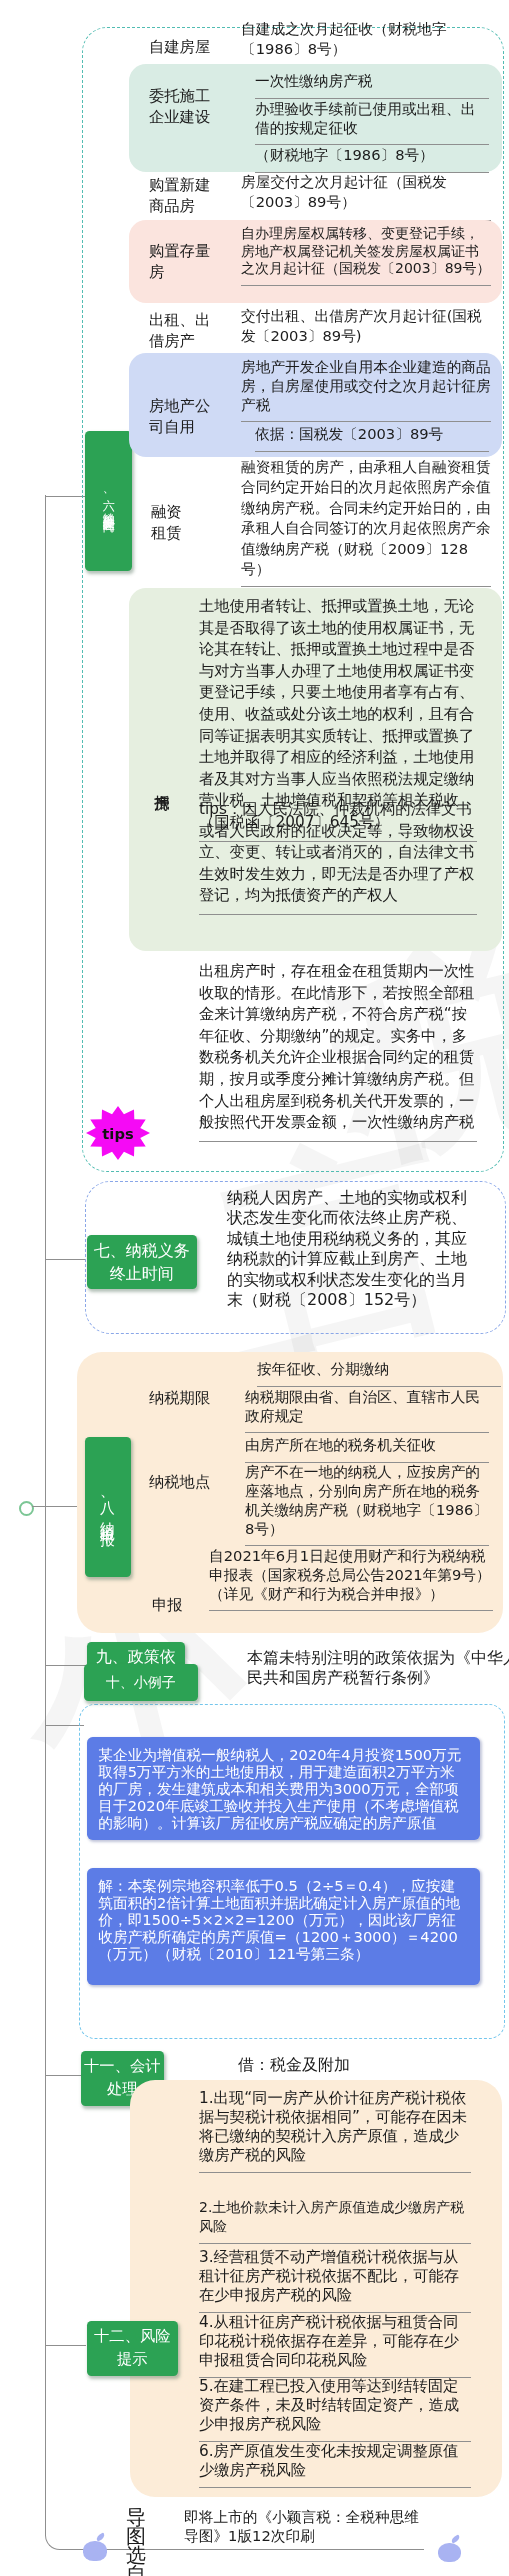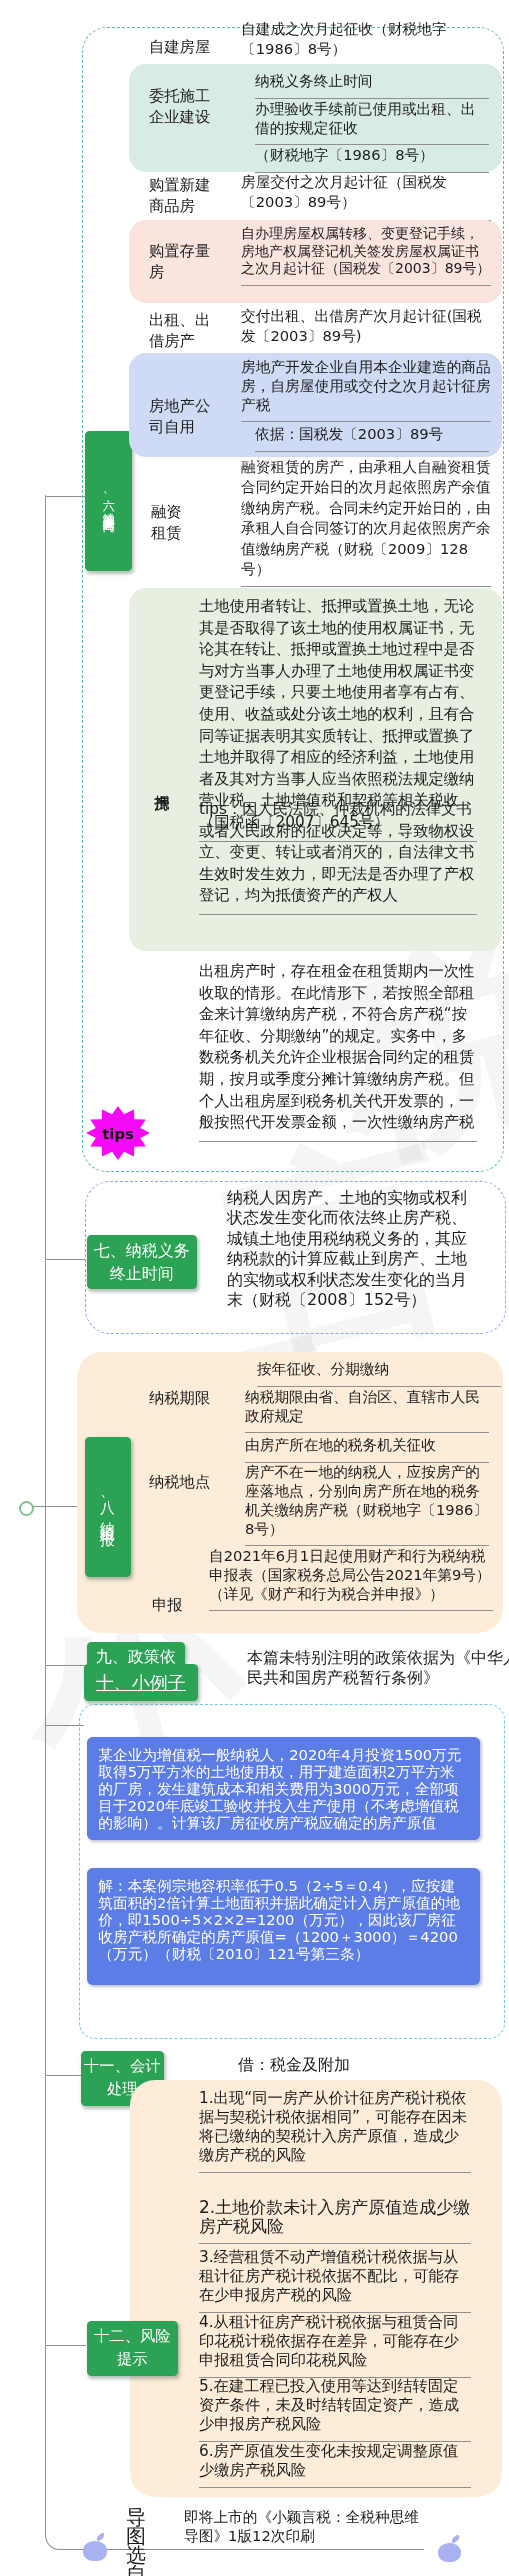--- a/index.html
+++ b/index.html
@@ -77,21 +77,21 @@
   <div class="hl" style="left:45px;top:2345px;width:41px;"></div>
 
   <div class="ctn ctn-teal" style="left:82px;top:27px;width:420px;height:1143px;"></div>
   <div class="nd vert" style="left:85px;top:431px;width:42px;height:135px;font-size:12px;letter-spacing:1.1px;">六、纳税义务发生时间</div>
 
   <div class="lb" style="left:149px;top:37px;">自建房屋</div>
   <div class="c" style="left:241px;top:19px;width:250px;">自建成之次月起征收（财税地字〔1986〕8号）</div>
 
   <div class="blk bg-mint" style="left:129px;top:64px;width:373px;height:108px;"></div>
   <div class="lb" style="left:149px;top:86px;width:68px;">委托施工企业建设</div>
-  <div class="c" style="left:255px;top:71px;width:234px;">纳税义务终止时间</div>
+  <div class="c" style="left:255px;top:71px;width:234px;">一次性缴纳房产税</div>
   <div class="c" style="left:255px;top:99px;width:234px;line-height:19px;">办理验收手续前已使用或出租、出借的按规定征收</div>
   <div class="c" style="left:255px;top:145px;width:234px;">（财税地字〔1986〕8号）</div>
 
   <div class="lb" style="left:149px;top:175px;width:68px;">购置新建商品房</div>
   <div class="c" style="left:241px;top:172px;width:250px;">房屋交付之次月起计征（国税发〔2003〕89号）</div>
 
   <div class="blk bg-pink" style="left:129px;top:220px;width:373px;height:83px;"></div>
   <div class="lb" style="left:149px;top:241px;width:62px;">购置存量房</div>
   <div class="c" style="left:241px;top:225px;width:250px;font-size:14px;line-height:17.6px;">自办理房屋权属转移、变更登记手续，房地产权属登记机关签发房屋权属证书之次月起计征（国税发〔2003〕89号）</div>
 
@@ -126,32 +126,32 @@
   <div class="c" style="left:245px;top:1435px;width:244px;">由房产所在地的税务机关征收</div>
   <div class="lb" style="left:149px;top:1472px;">纳税地点</div>
   <div class="c" style="left:245px;top:1462px;width:244px;line-height:19px;">房产不在一地的纳税人，应按房产的座落地点，分别向房产所在地的税务机关缴纳房产税（财税地字〔1986〕8号）</div>
   <div class="lb" style="left:152px;top:1595px;">申报</div>
   <div class="c" style="left:209px;top:1546px;width:284px;line-height:19px;">自2021年6月1日起使用财产和行为税纳税申报表（国家税务总局公告2021年第9号）（详见《财产和行为税合并申报》）</div>
 
   <div class="nd" style="left:87px;top:1642px;width:93px;height:48px;font-size:16px;">九、政策依据</div>
   <div class="c nu" style="left:199px;top:1648px;width:278px;font-size:16px;margin-left:48px;">本篇未特别注明的政策依据为《中华人民共和国房产税暂行条例》</div>
 
   <div class="ctn ctn-sky" style="left:79px;top:1704px;width:424px;height:333px;border-radius:16px;"></div>
-  <div class="nd" style="left:84px;top:1664px;width:109px;height:32px;font-size:18px;text-decoration:underline;">十、小例子</div>
+  <div class="nd" style="left:84px;top:1664px;width:109px;height:32px;font-size:14px;">十、小例子</div>
   <div class="card" style="left:87px;top:1737px;">某企业为增值税一般纳税人，2020年4月投资1500万元取得5万平方米的土地使用权，用于建造面积2万平方米的厂房，发生建筑成本和相关费用为3000万元，全部项目于2020年底竣工验收并投入生产使用（不考虑增值税的影响）。计算该厂房征收房产税应确定的房产原值</div>
   <div class="card" style="left:87px;top:1868px;padding-bottom:23px;">解：本案例宗地容积率低于0.5（2÷5＝0.4），应按建筑面积的2倍计算土地面积并据此确定计入房产原值的地价，即1500÷5×2×2=1200（万元），因此该厂房征收房产税所确定的房产原值=（1200＋3000）＝4200（万元）（财税〔2010〕121号第三条）</div>
 
   <div class="nd" style="left:81px;top:2051px;width:78px;height:50px;font-size:15.3px;">十一、会计处理</div>
   <div class="c nu" style="left:238px;top:2055px;width:250px;font-size:16px;">借：税金及附加</div>
   <div class="c nu" style="left:264px;top:2081px;width:238px;font-size:16px;">贷：应交税费——应交房产税</div>
 
   <div class="blk bg-peach" style="left:130px;top:2080px;width:372px;height:417px;"></div>
   <div class="nd" style="left:87px;top:2321px;width:86px;height:50px;font-size:15.3px;">十二、风险提示</div>
   <div class="c" style="left:199px;top:2089px;width:272px;line-height:19px;font-size:15.3px;">1.出现“同一房产从价计征房产税计税依据与契税计税依据相同”，可能存在因未将已缴纳的契税计入房产原值，造成少缴房产税的风险</div>
-  <div class="c" style="left:199px;top:2198px;width:272px;line-height:19px;font-size:17px;">2.土地价款未计入房产原值造成少缴房产税风险</div>
+  <div class="c" style="left:199px;top:2198px;width:272px;line-height:19px;font-size:14px;">2.土地价款未计入房产原值造成少缴房产税风险</div>
   <div class="c" style="left:199px;top:2248px;width:272px;line-height:19px;font-size:15.3px;">3.经营租赁不动产增值税计税依据与从租计征房产税计税依据不配比，可能存在少申报房产税的风险</div>
   <div class="c" style="left:199px;top:2313px;width:272px;line-height:19px;font-size:15.3px;">4.从租计征房产税计税依据与租赁合同印花税计税依据存在差异，可能存在少申报租赁合同印花税风险</div>
   <div class="c" style="left:199px;top:2377px;width:272px;line-height:19px;font-size:15.3px;">5.在建工程已投入使用等达到结转固定资产条件，未及时结转固定资产，造成少申报房产税风险</div>
   <div class="c" style="left:199px;top:2442px;width:272px;line-height:19px;font-size:15.3px;">6.房产原值发生变化未按规定调整原值少缴房产税风险</div>
 
   <div class="lb" style="left:126px;top:2508px;width:36px;font-size:20px;line-height:19px;">导图选自</div>
   <div class="c nu" style="left:184px;top:2507px;width:244px;line-height:19px;">即将上市的《小颖言税：全税种思维导图》1版12次印刷</div>
   <div class="apple" style="left:83px;top:2534px;width:24px;height:28px;">
     <span class="leaf"></span>
     <span class="body"></span>

